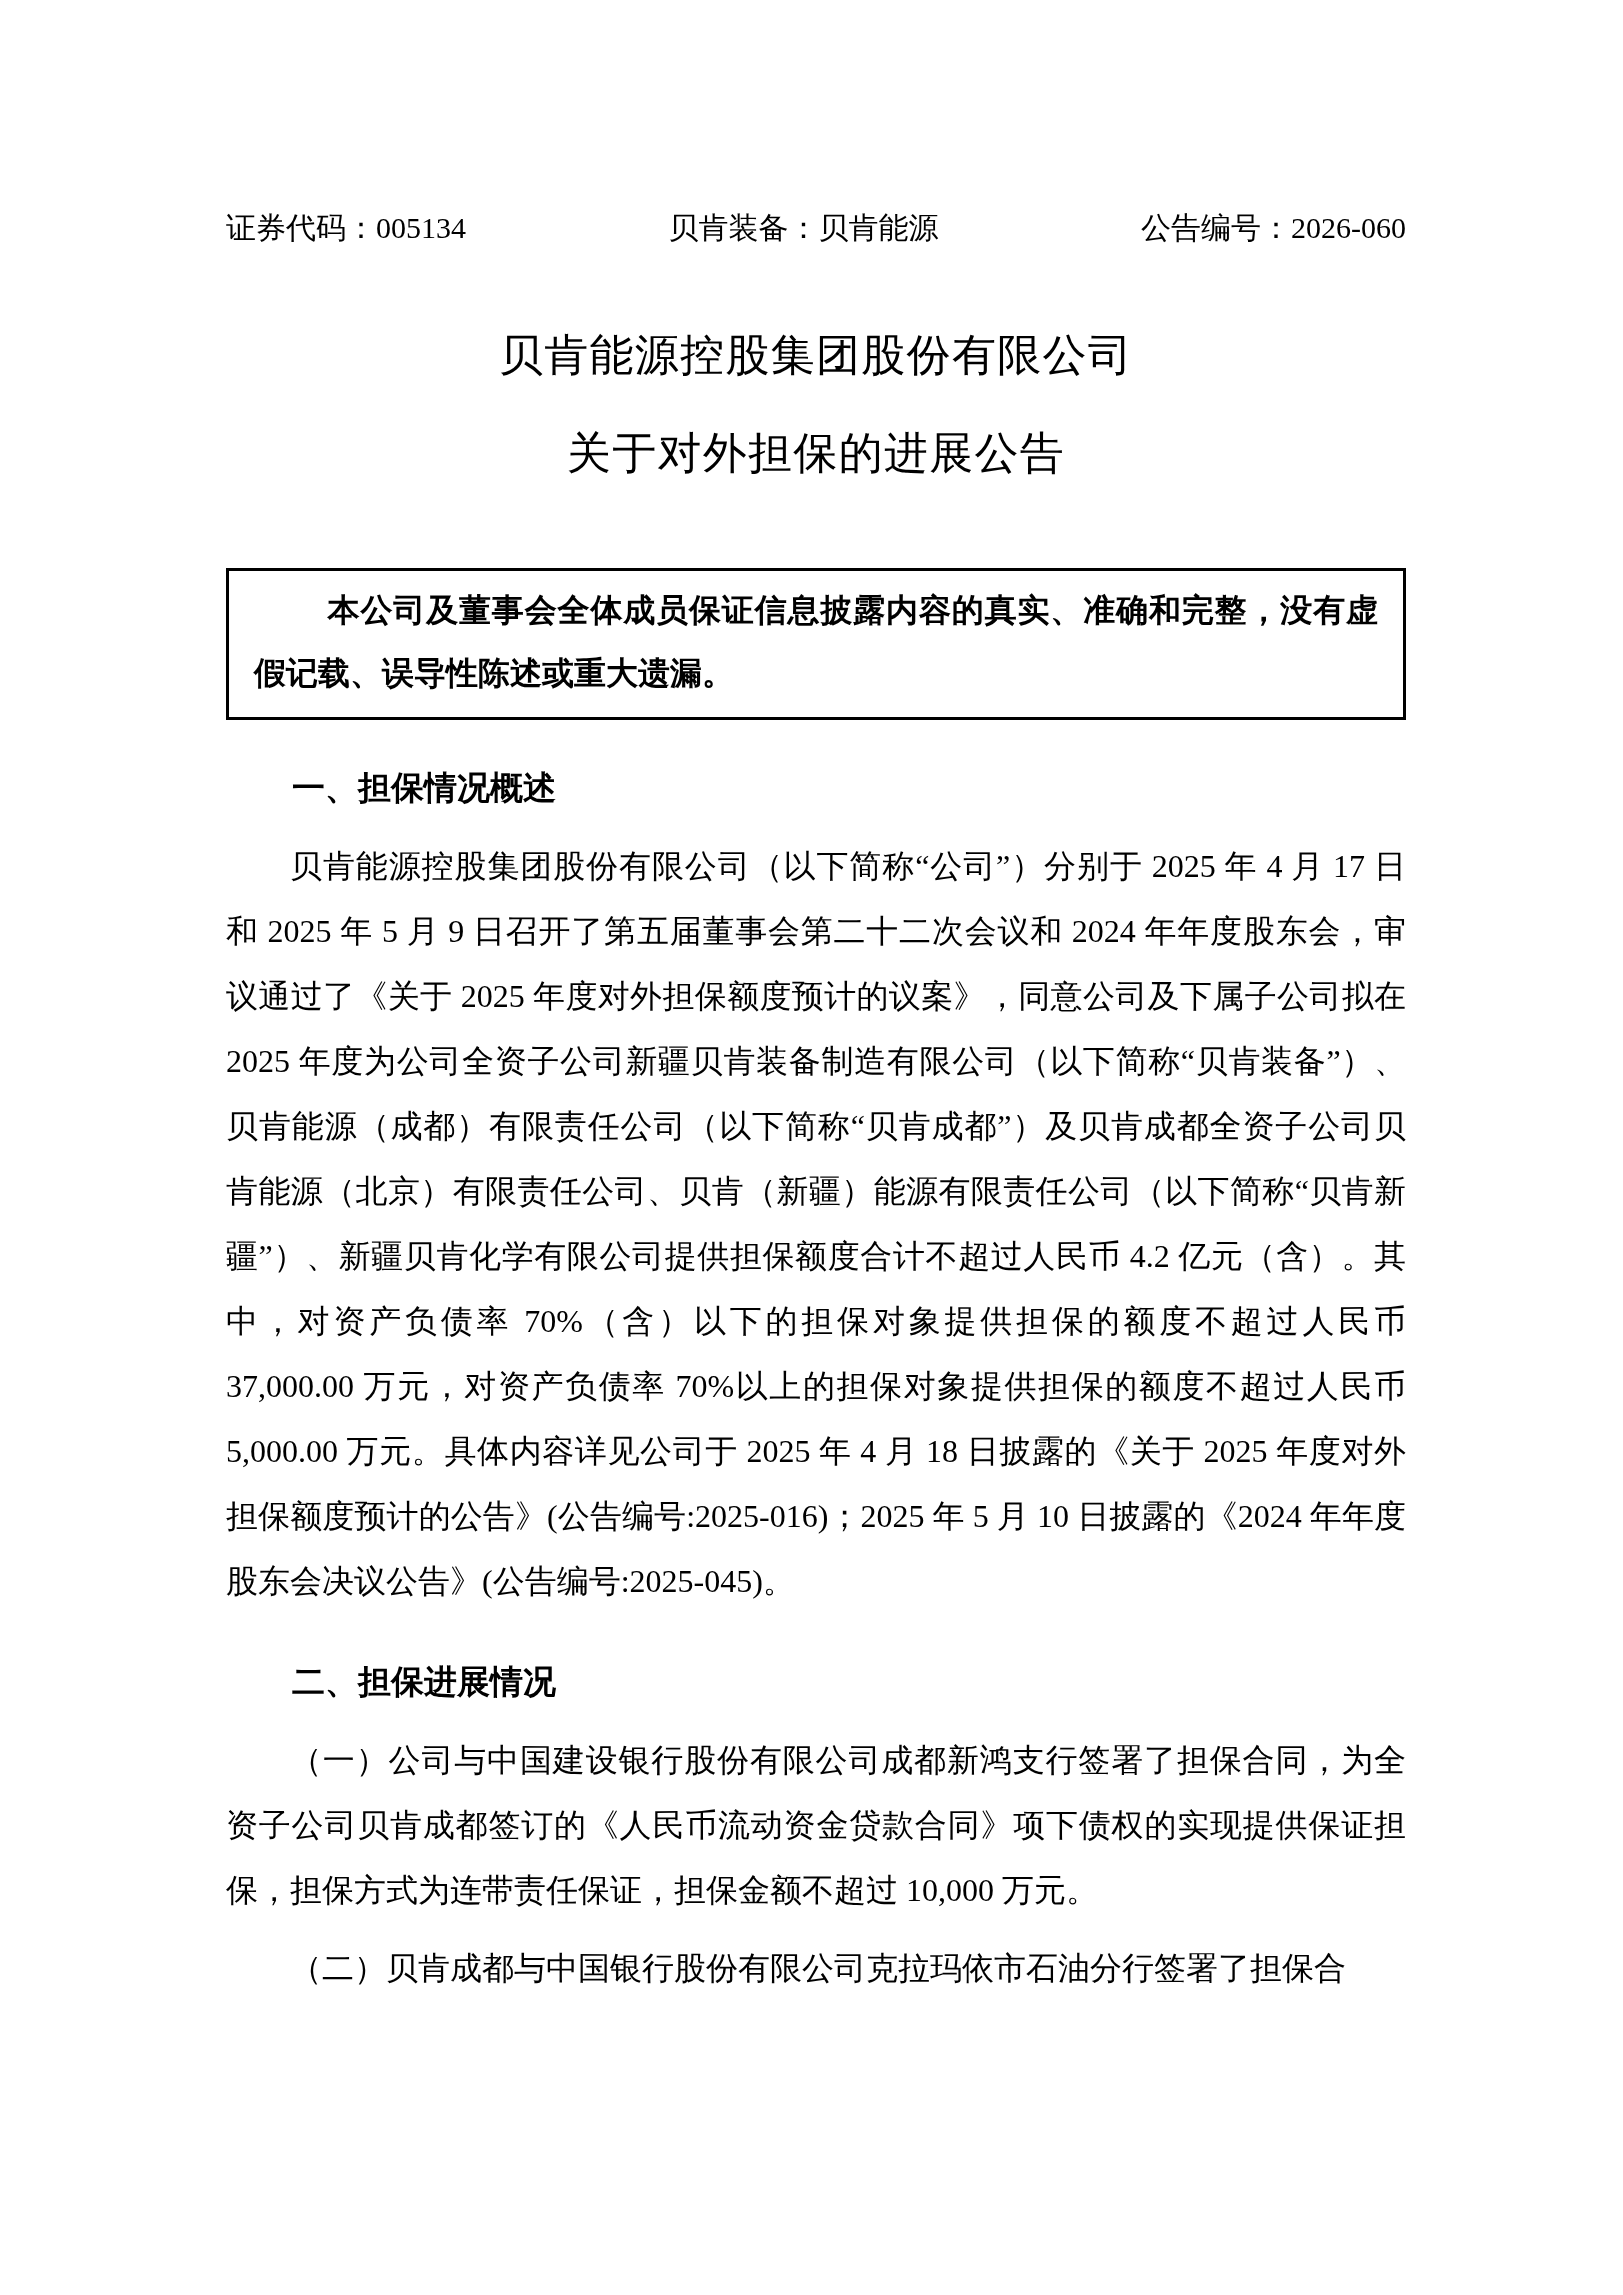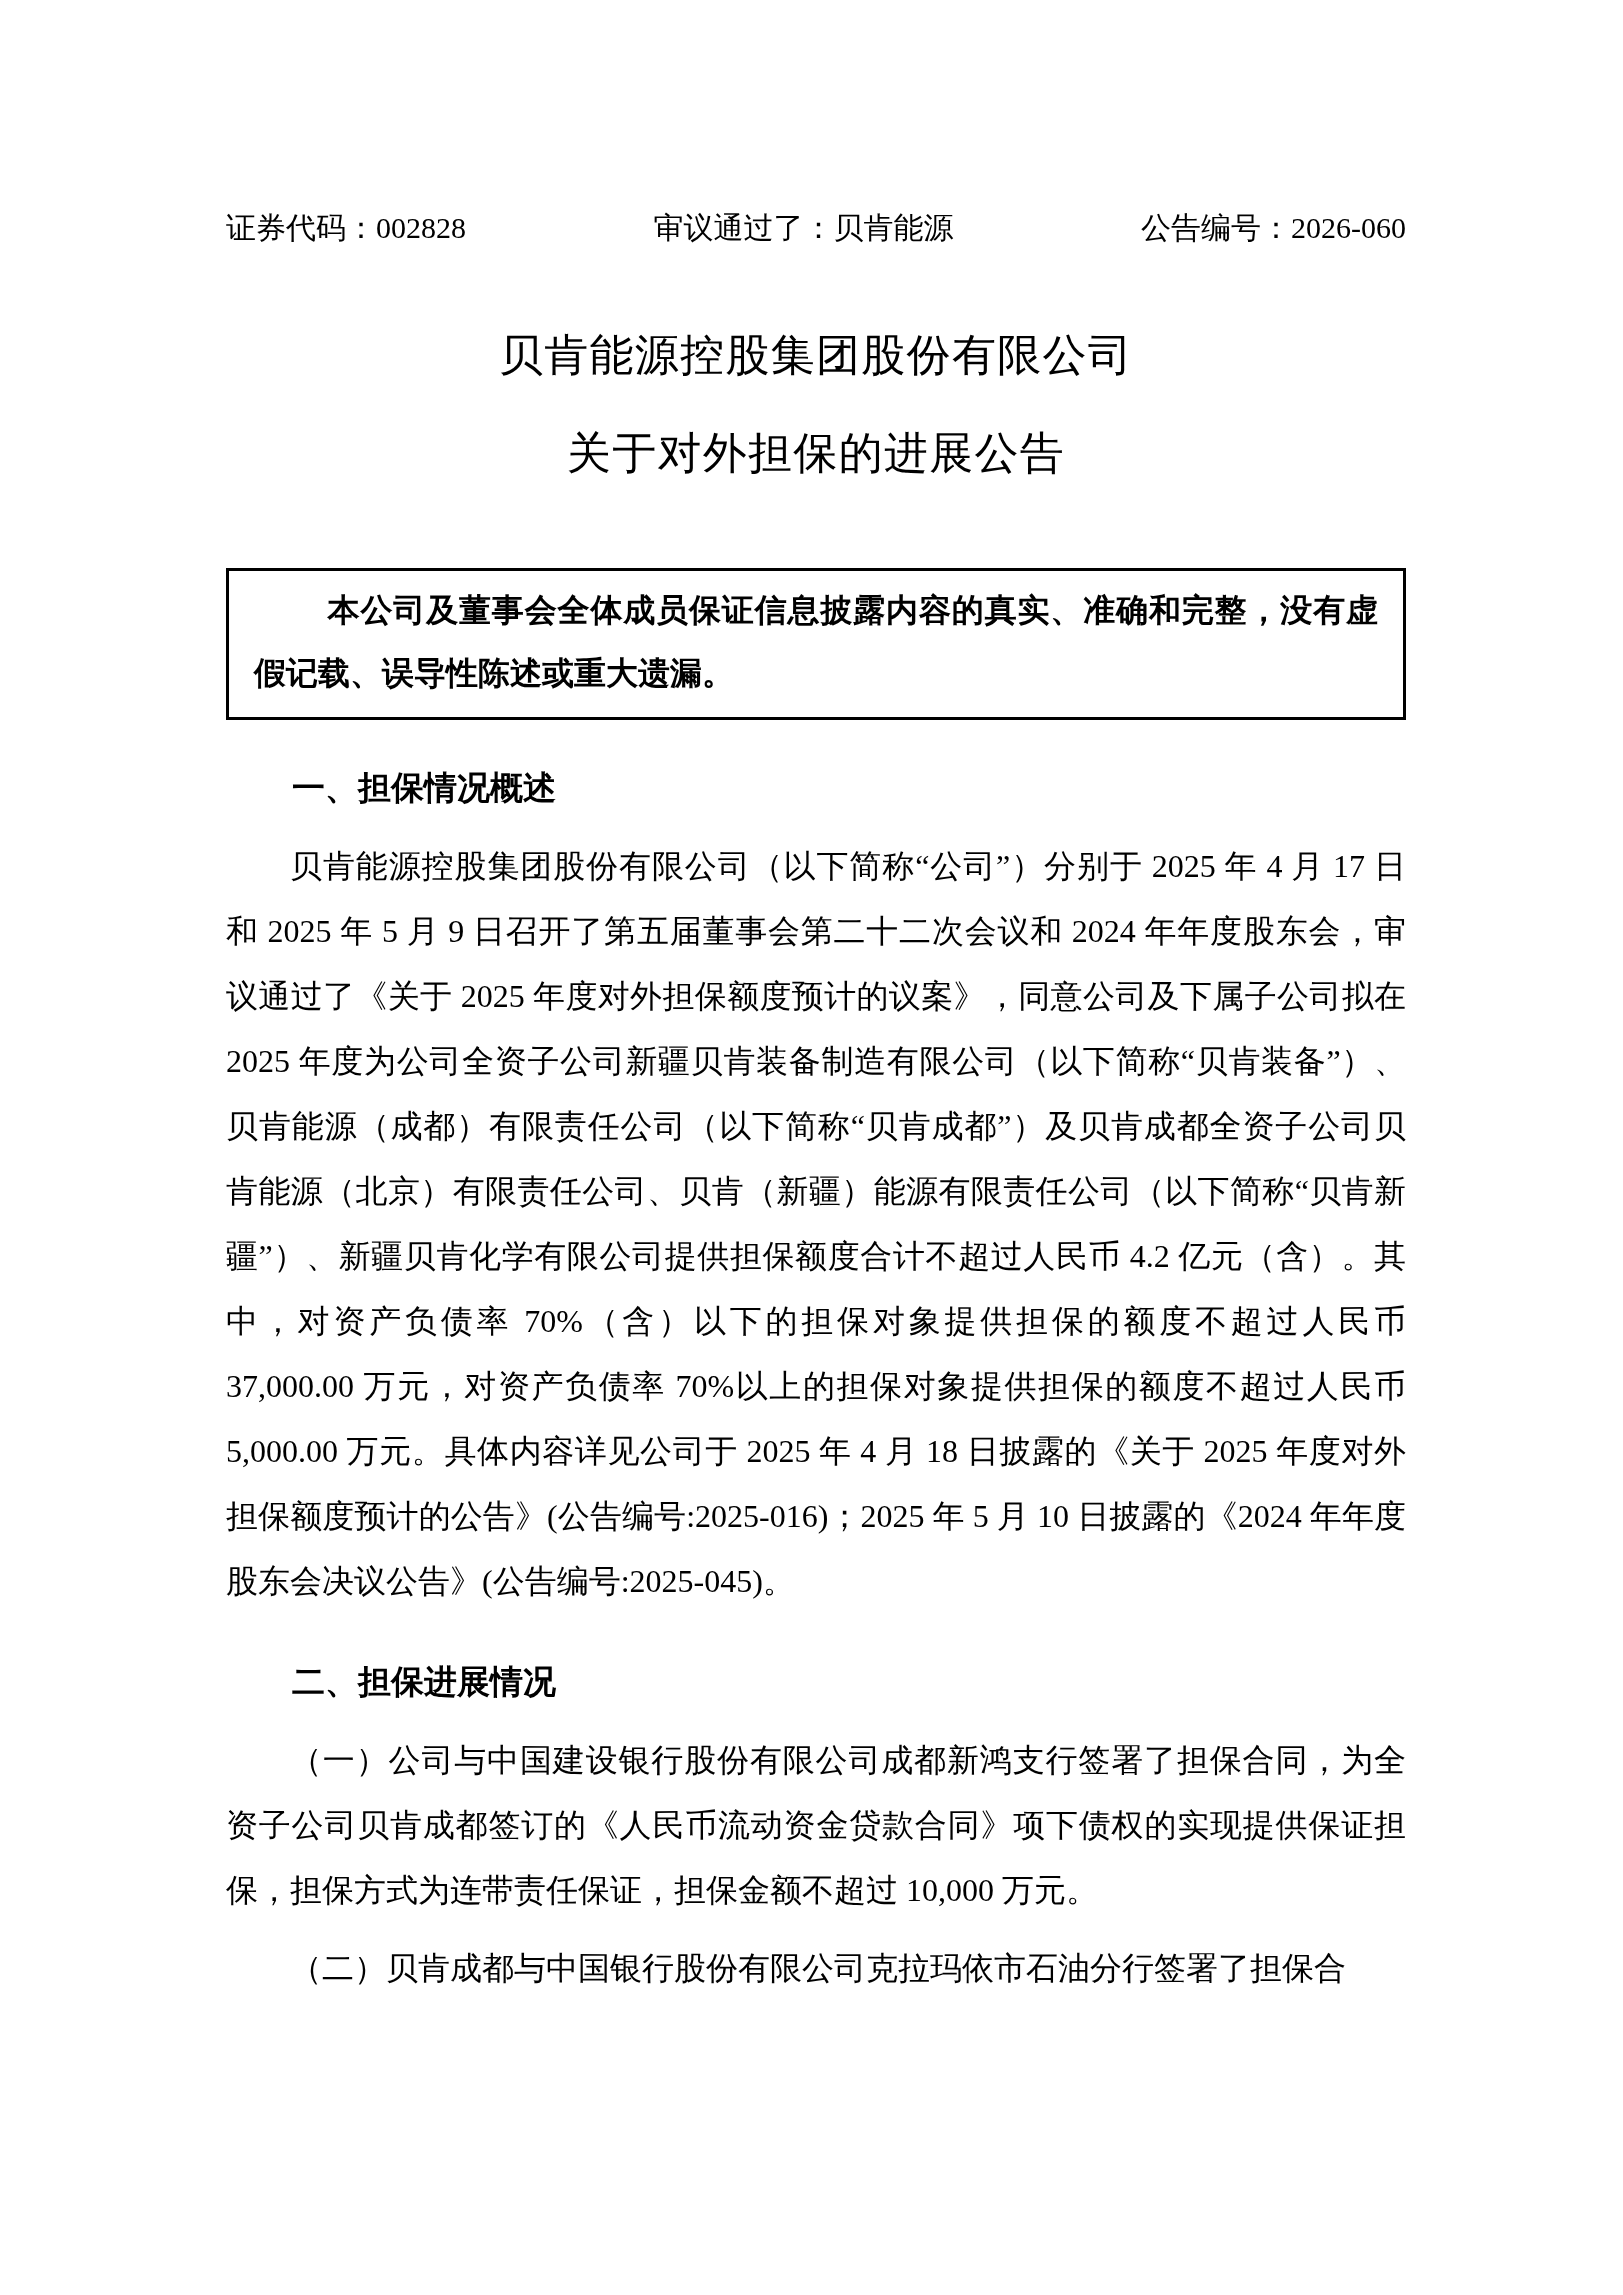--- a/index.html
+++ b/index.html
@@ -62,22 +62,22 @@
     text-indent: 2em;
     text-align: justify;
   }
 </style>
 </head>
 <body>
 
 <div class="page">
 
   <div class="header-row">
-    <span>证券代码：002828</span>
-    <span>审议通过了：贝肯能源</span>
+    <span>证券代码：005134</span>
+    <span>贝肯装备：贝肯能源</span>
     <span>公告编号：2026-060</span>
   </div>
 
   <h1 class="title">
     <div>贝肯能源控股集团股份有限公司</div>
     <div>关于对外担保的进展公告</div>
   </h1>
 
   <div class="disclaimer">
     <p>本公司及董事会全体成员保证信息披露内容的真实、准确和完整，没有虚假记载、误导性陈述或重大遗漏。</p>

